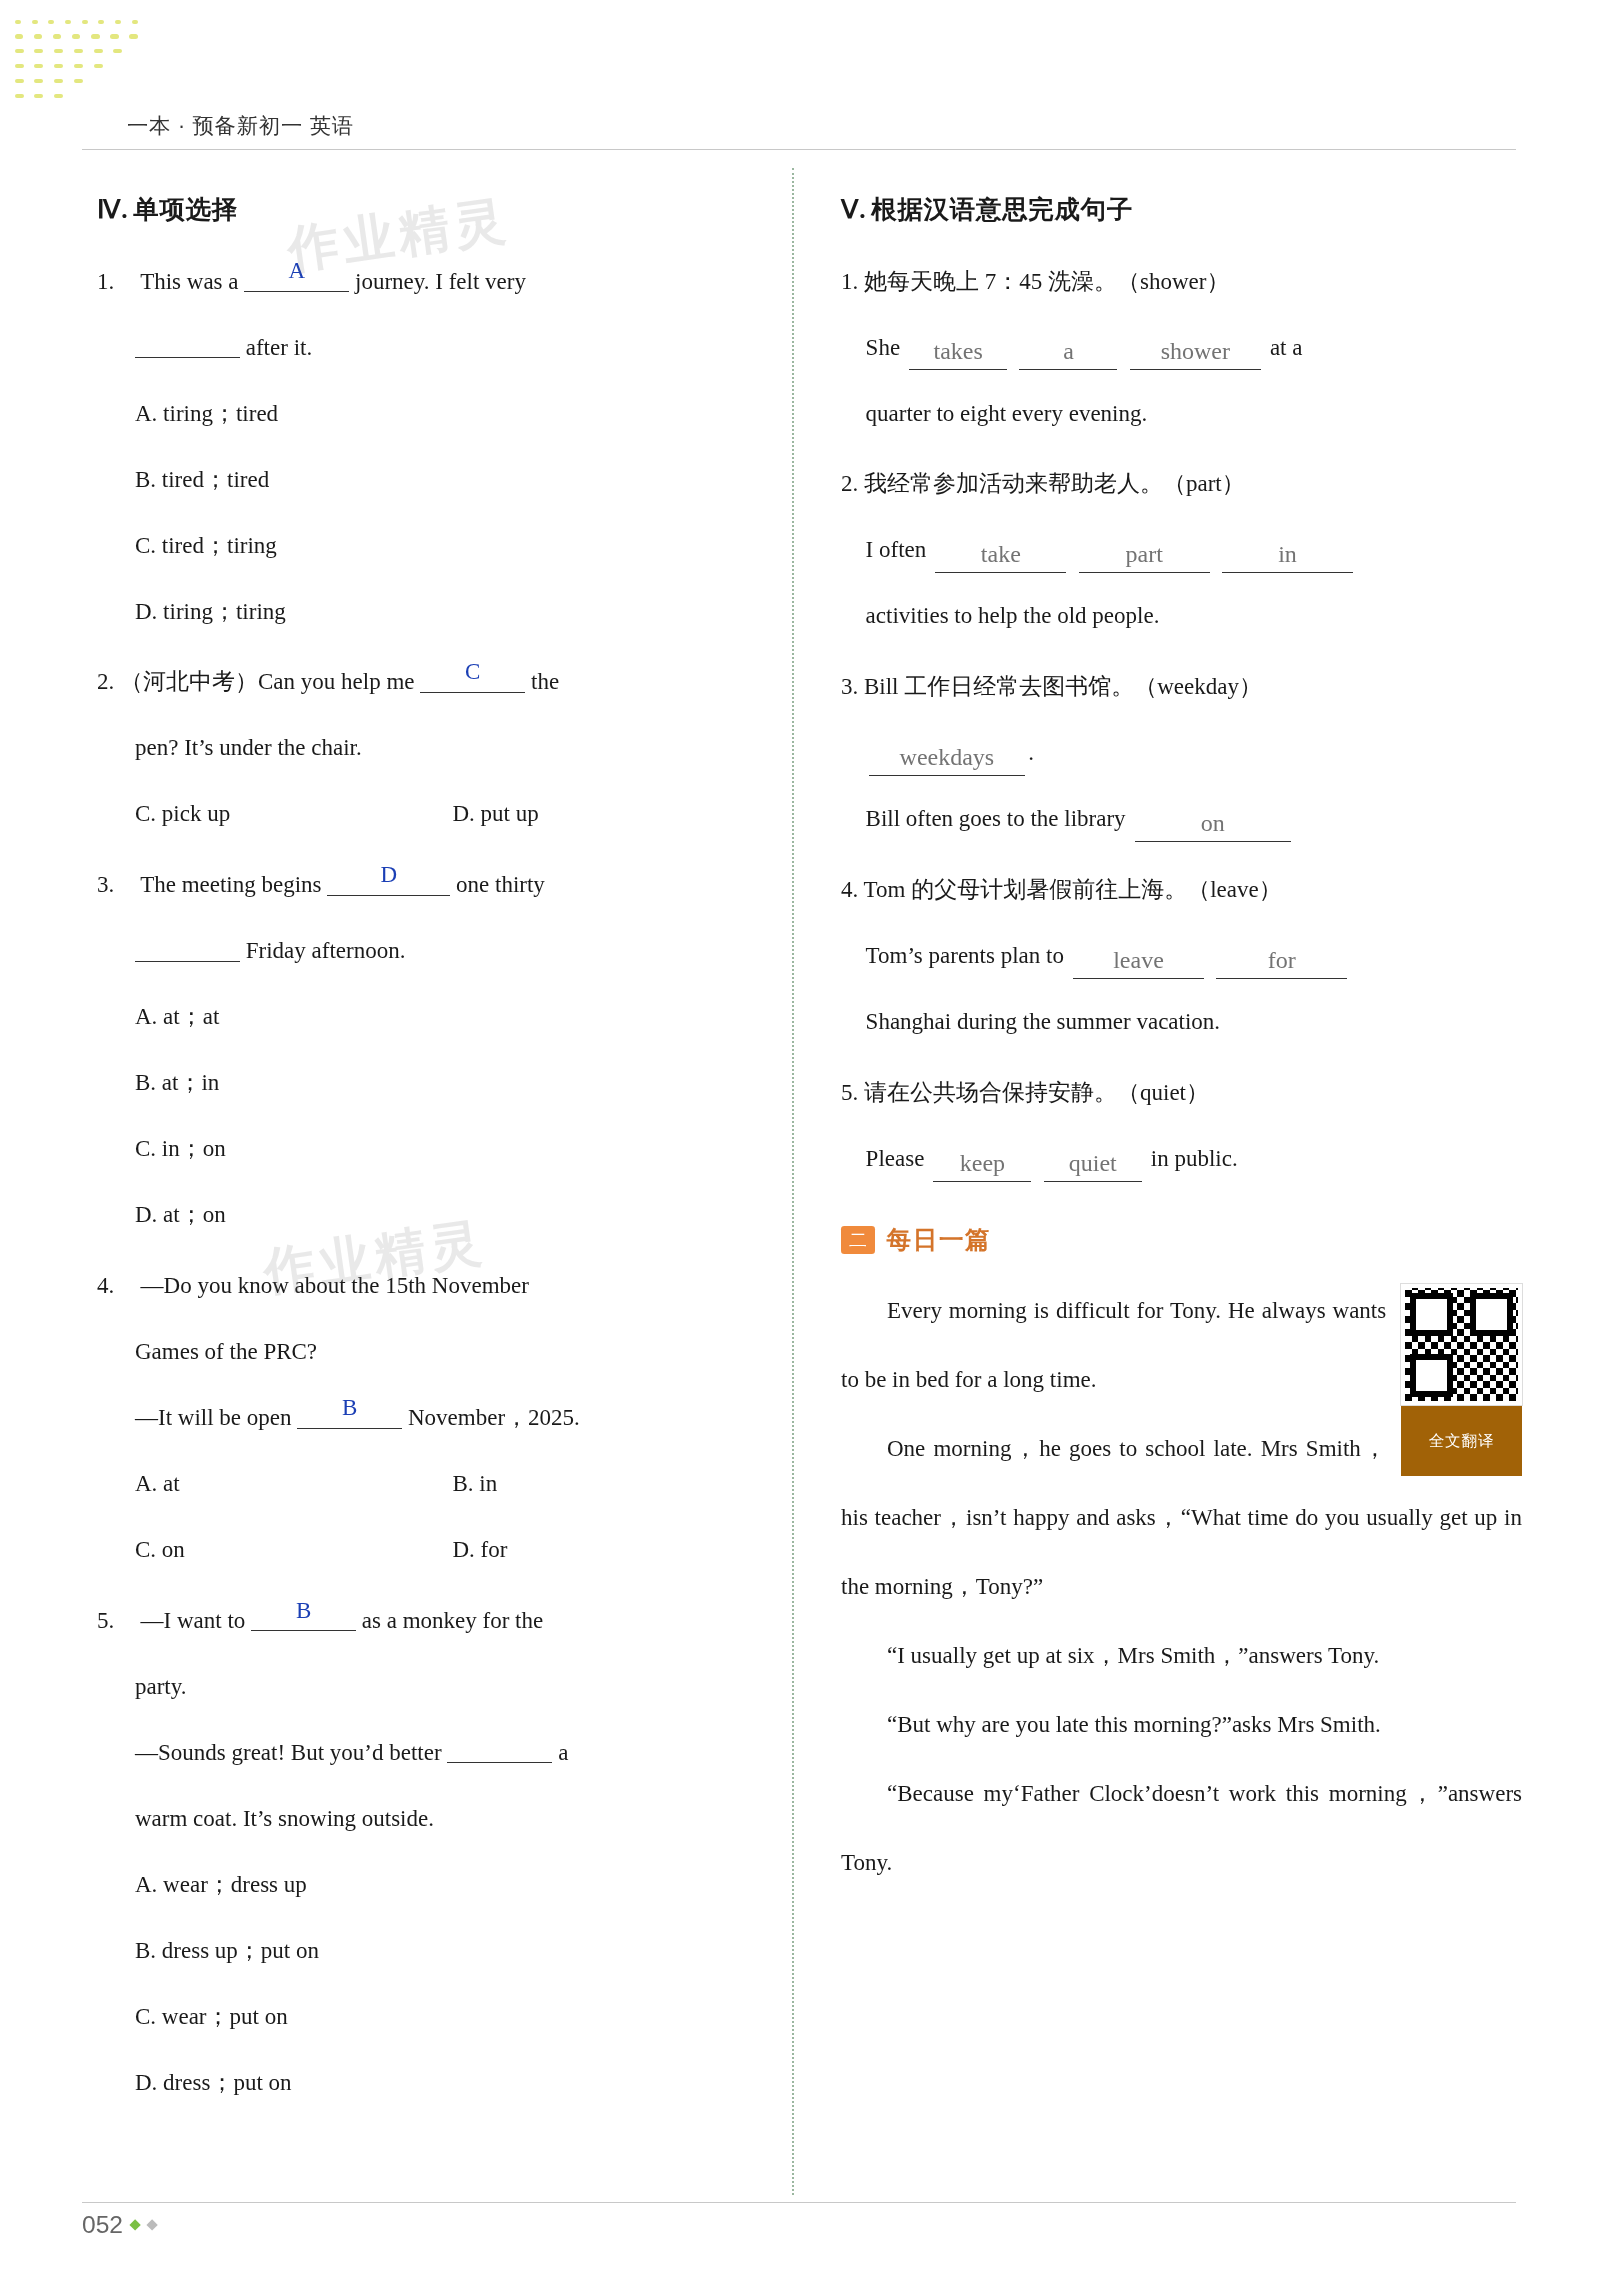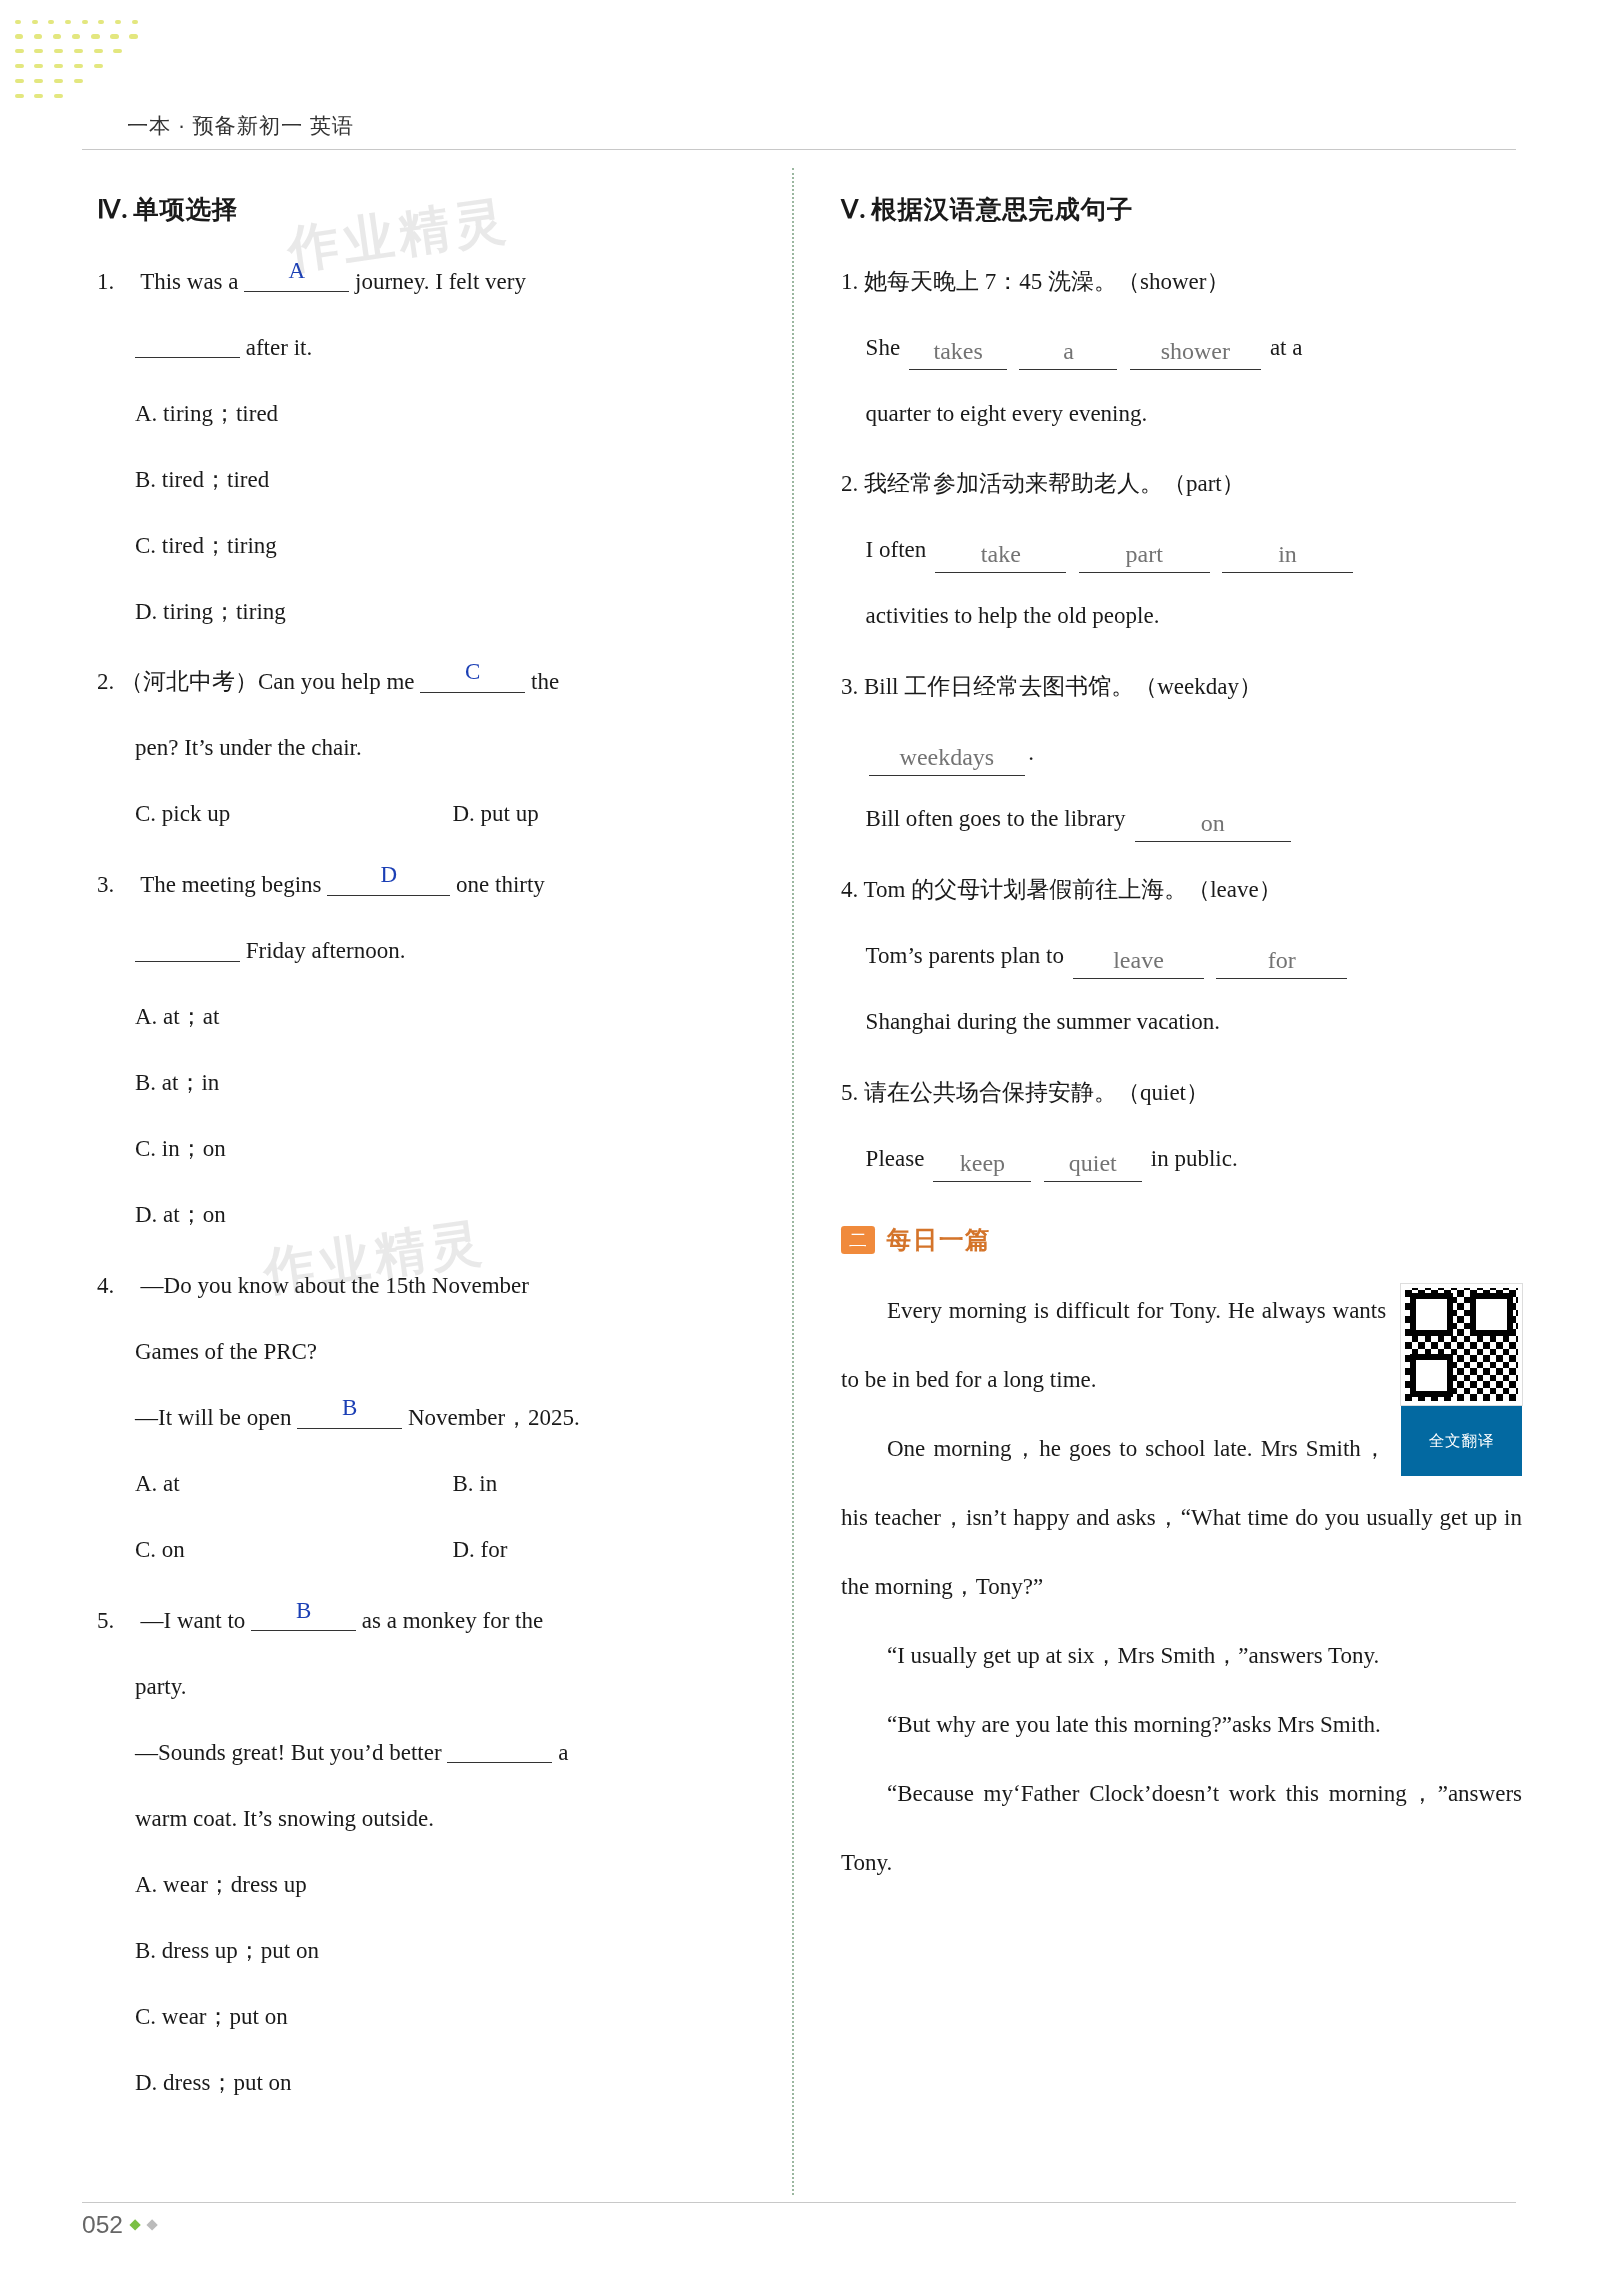--- a/index.html
+++ b/index.html
@@ -187,21 +187,21 @@
   .qr-img::before { left: 4.9px; top: 4.9px; }
   .qr-img::after { right: 4.9px; top: 4.9px; }
   .qr-corner3 {
     position: absolute;
     left: 4.9px; bottom: 4.9px;
     width: 31px; height: 31px;
     border: 6.6px solid #000;
     background: #fff;
   }
   .qr-cap {
-    background: #0369a1;
+    background: #a16207;
     color: #fff;
     font-size: 15.6px;
     font-family: "Liberation Sans", sans-serif;
     padding: 2.5px 0;
     width: 121px;
     letter-spacing: 0.8px;
   }
   .watermark {
     position: absolute;
     font-family: "Liberation Sans", sans-serif;

